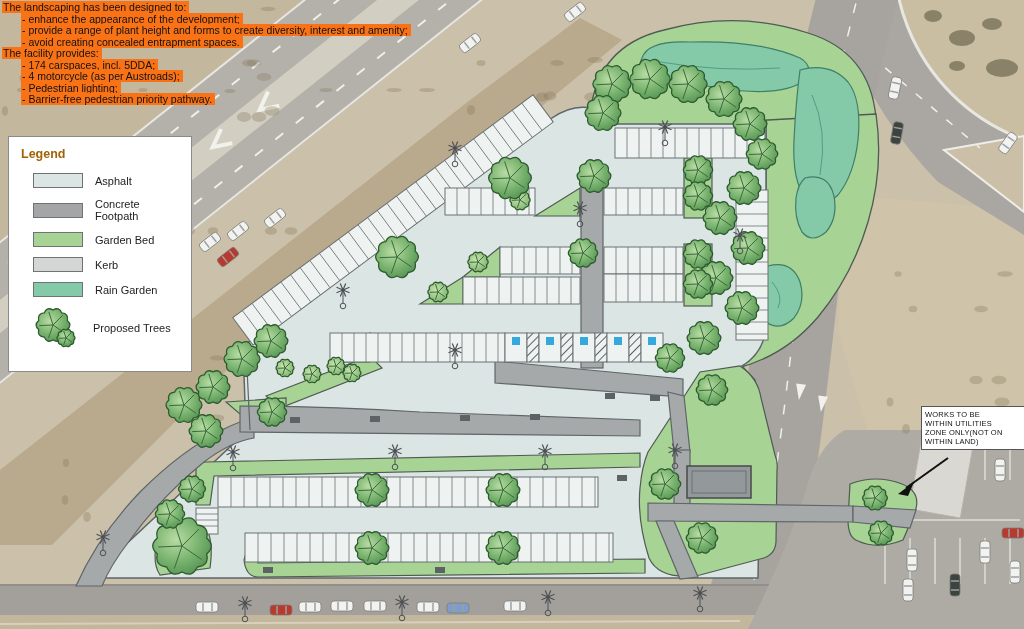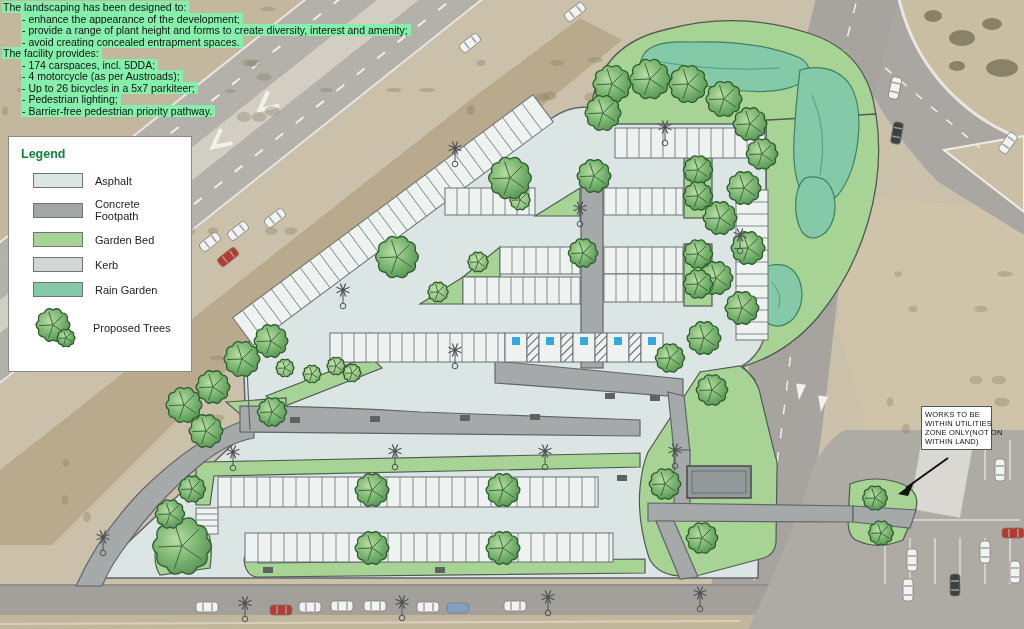--- a/index.html
+++ b/index.html
@@ -2,32 +2,32 @@
 <html><head>
 <meta charset="utf-8">
 <style>
   html,body{margin:0;padding:0;background:#888;}
   #stage{position:relative;width:1024px;height:629px;overflow:hidden;
          font-family:"Liberation Sans",sans-serif;background:#cbc0a9;}
   #plan-svg{position:absolute;left:0;top:0;}
   
   #notes{position:absolute;left:2px;top:2px;z-index:5;}
   #notes .nline{font-size:10.5px;line-height:11.5px;color:#111;white-space:nowrap;}
-  #notes .nline span{background:#86efac;padding:0 3px 0 1px;}
+  #notes .nline span{background:#f97316;padding:0 3px 0 1px;}
   #notes .ind span{margin-left:19px;}
   
   #legend{position:absolute;left:8px;top:136px;width:184px;z-index:5;
           background:#fff;border:1px solid #8a8a8a;padding:8px 10px 12px 10px;box-sizing:border-box;}
-  #legend h3{margin:2px 0 12px 2px;font-size:12.5px;color:#15803d;}
+  #legend h3{margin:2px 0 12px 2px;font-size:12.5px;color:#a16207;}
   .lrow{display:flex;align-items:center;margin:8px 0 10px 14px;}
   .lswatch{width:48px;height:13px;border:1px solid #6f7376;margin-right:12px;flex:0 0 auto;}
   .llabel{font-size:11px;color:#222;}
   .ltree{width:48px;height:42px;margin-right:12px;flex:0 0 auto;}
   
-  #anno{position:absolute;left:921px;top:406px;width:71px;z-index:5;
+  #anno{position:absolute;left:921px;top:406px;width:104px;z-index:5;
         background:#fff;border:1px solid #555;padding:3px 3px;box-sizing:border-box;}
   #anno .aline{font-size:7.5px;line-height:9px;color:#111;letter-spacing:.2px;white-space:nowrap;}
 </style>
 </head>
 <body>
 
 <div id="stage">
 
 <svg id="plan-svg" width="1024" height="629" viewBox="0 0 1024 629">
   <defs>
@@ -1200,21 +1200,20 @@
 </svg>
 
 <div id="notes">
       <div class="nline"><span>The landscaping has been designed to:</span></div>
       <div class="nline ind"><span>- enhance the appearance of the development;</span></div>
       <div class="nline ind"><span>- provide a range of plant height and forms to create diversity, interest and amenity;</span></div>
       <div class="nline ind"><span>- avoid creating concealed entrapment spaces.</span></div>
       <div class="nline"><span>The facility provides:</span></div>
       <div class="nline ind"><span>- 174 carspaces, incl. 5DDA;</span></div>
       <div class="nline ind"><span>- 4 motorcycle (as per Austroads);</span></div>
-      <div class="nline ind"><span>- Up to 26 bicycles in a 5x7 parkiteer;</span></div>
       <div class="nline ind"><span>- Pedestrian lighting;</span></div>
       <div class="nline ind"><span>- Barrier-free pedestrian priority pathway.</span></div>
     </div>
 
 <div id="legend">
   <h3>Legend</h3>
   <div id="legend-items">
         <div class="lrow">
           <div class="lswatch" style="background: rgb(219, 229, 228);"></div>
           <div class="llabel">Asphalt</div>

